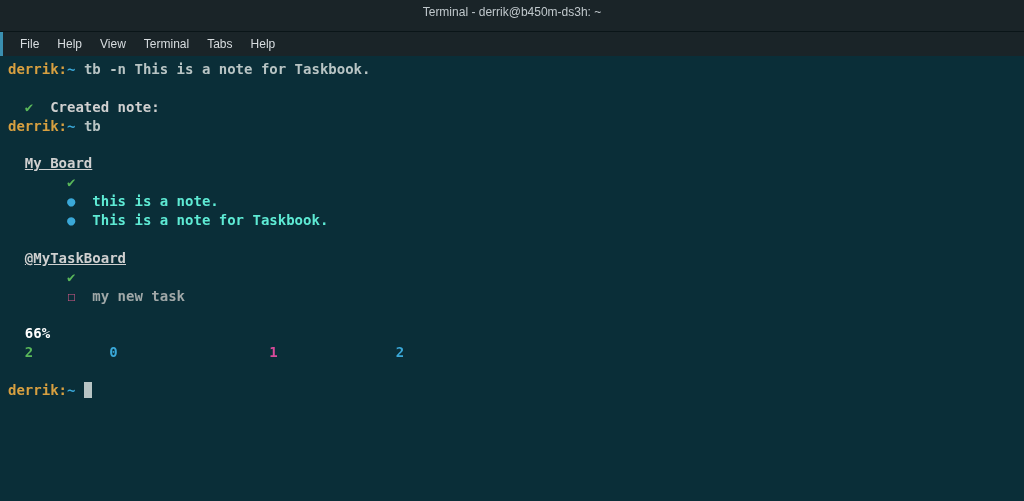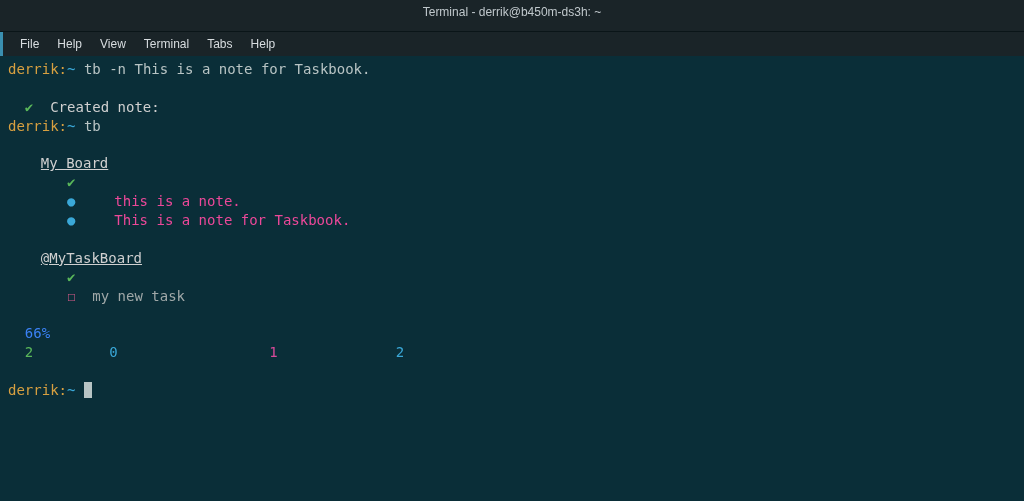--- a/index.html
+++ b/index.html
@@ -41,36 +41,36 @@
       padding: 0 9px;
       cursor: pointer;
     }
     .terminal {
       padding: 4px 8px;
       line-height: 1.35;
     }
     .line {
       white-space: pre;
       min-height: 1.35em;
+      font-weight: bold;
     }
     .prompt-user { color: #d8a040; }
     .prompt-tilde { color: #3aa8d8; }
     .cmd { color: #b8c4c4; }
     .check { color: #5ab85a; }
     .created { color: #d0d0d0; }
     .board-title {
       color: #d0d0d0;
       text-decoration: underline;
-      margin-left: 16px;
     }
     .bullet-blue { color: #3aa8d8; }
     .bullet-checkbox { color: #d85a8a; }
-    .note-text { color: #ec4899; margin-left: 22px; }
+    .note-text { color: #5eead4; }
     .task-text { color: #a0a8a8; text-align: center; }
-    .percent { color: #3b82f6; }
+    .percent { color: #ffffff; }
     .stat-green { color: #5ab85a; }
     .stat-cyan { color: #3aa8d8; }
     .stat-magenta { color: #d84a9a; }
     .stat-blue { color: #3aa8d8; }
     .cursor {
       display: inline-block;
       width: 8px;
       height: 16px;
       background: #b8c4c4;
       vertical-align: text-bottom;

